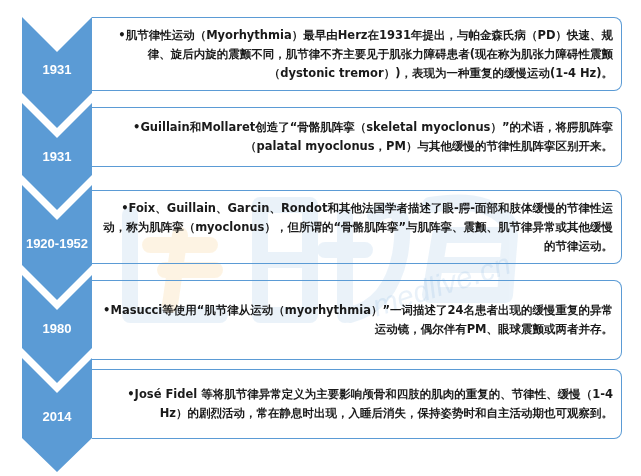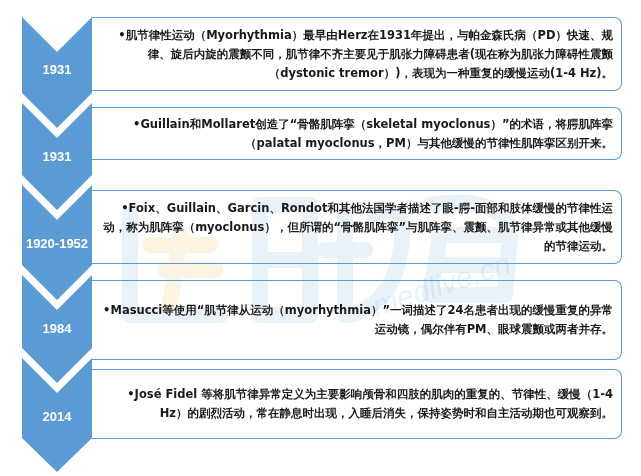--- a/index.html
+++ b/index.html
@@ -58,27 +58,27 @@
     <path d="M150 30 L150 140 L200 140 L200 30 Z M150 85 L200 85" stroke="#5b9bd5"></path>
     <path d="M235 40 L235 140 M215 75 L255 75 M265 40 Q300 20 290 80 Q280 130 240 140" stroke="#5b9bd5"></path>
     <path d="M320 30 Q380 20 400 50 M330 60 L400 60 L395 120 L320 120 Z M330 90 L395 90" stroke="#5b9bd5"></path>
   </g>
 </svg>
 <div class="wm-domain">medlive.cn</div>
 
 <div class="year" style="top:62px;">1931</div>
 <div class="year" style="top:149px;">1931</div>
 <div class="year" style="top:236px;">1920-1952</div>
-<div class="year" style="top:321px;">1984</div>
+<div class="year" style="top:321px;">1980</div>
 <div class="year" style="top:409px;">2014</div>
 
 <div class="box" style="top:17px; height:74px;">
   <div class="txt">•肌节律性运动（Myorhythmia）最早由Herz在1931年提出，与帕金森氏病（PD）快速、规律、旋后内旋的震颤不同，肌节律不齐主要见于肌张力障碍患者(现在称为肌张力障碍性震颤（dystonic tremor）)，表现为一种重复的缓慢运动(1-4 Hz)。</div>
 </div>
-<div class="box" style="top:107px; height:53px;">
+<div class="box" style="top:107px; height:60px;">
   <div class="txt">•Guillain和Mollaret创造了“骨骼肌阵挛（skeletal myoclonus）”的术语，将腭肌阵挛（palatal myoclonus，PM）与其他缓慢的节律性肌阵挛区别开来。</div>
 </div>
 <div class="box" style="top:190px; height:74px;">
   <div class="txt">•Foix、Guillain、Garcin、Rondot和其他法国学者描述了眼-腭-面部和肢体缓慢的节律性运动，称为肌阵挛（myoclonus），但所谓的“骨骼肌阵挛”与肌阵挛、震颤、肌节律异常或其他缓慢的节律运动。</div>
 </div>
 <div class="box" style="top:280px; height:80px;">
   <div class="txt">•Masucci等使用“肌节律从运动（myorhythmia）”一词描述了24名患者出现的缓慢重复的异常运动镜，偶尔伴有PM、眼球震颤或两者并存。</div>
 </div>
 <div class="box" style="top:369px; height:70px;">
   <div class="txt">•José Fidel 等将肌节律异常定义为主要影响颅骨和四肢的肌肉的重复的、节律性、缓慢（1-4 Hz）的剧烈活动，常在静息时出现，入睡后消失，保持姿势时和自主活动期也可观察到。</div>

